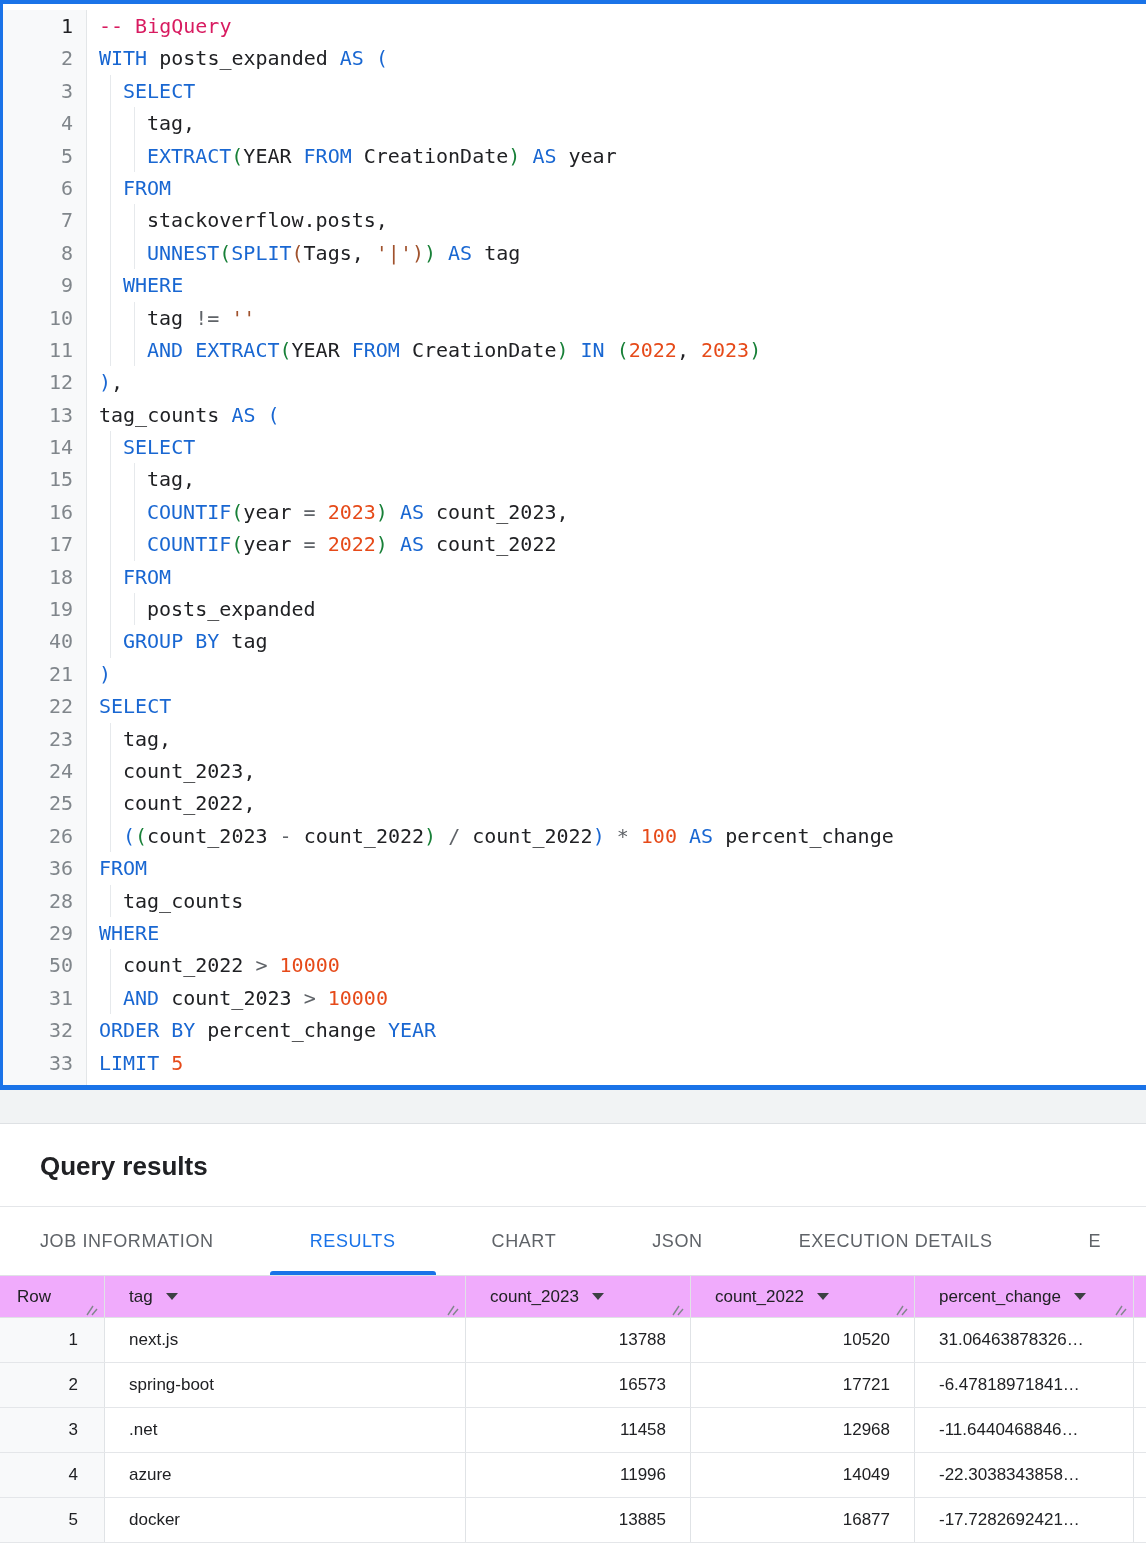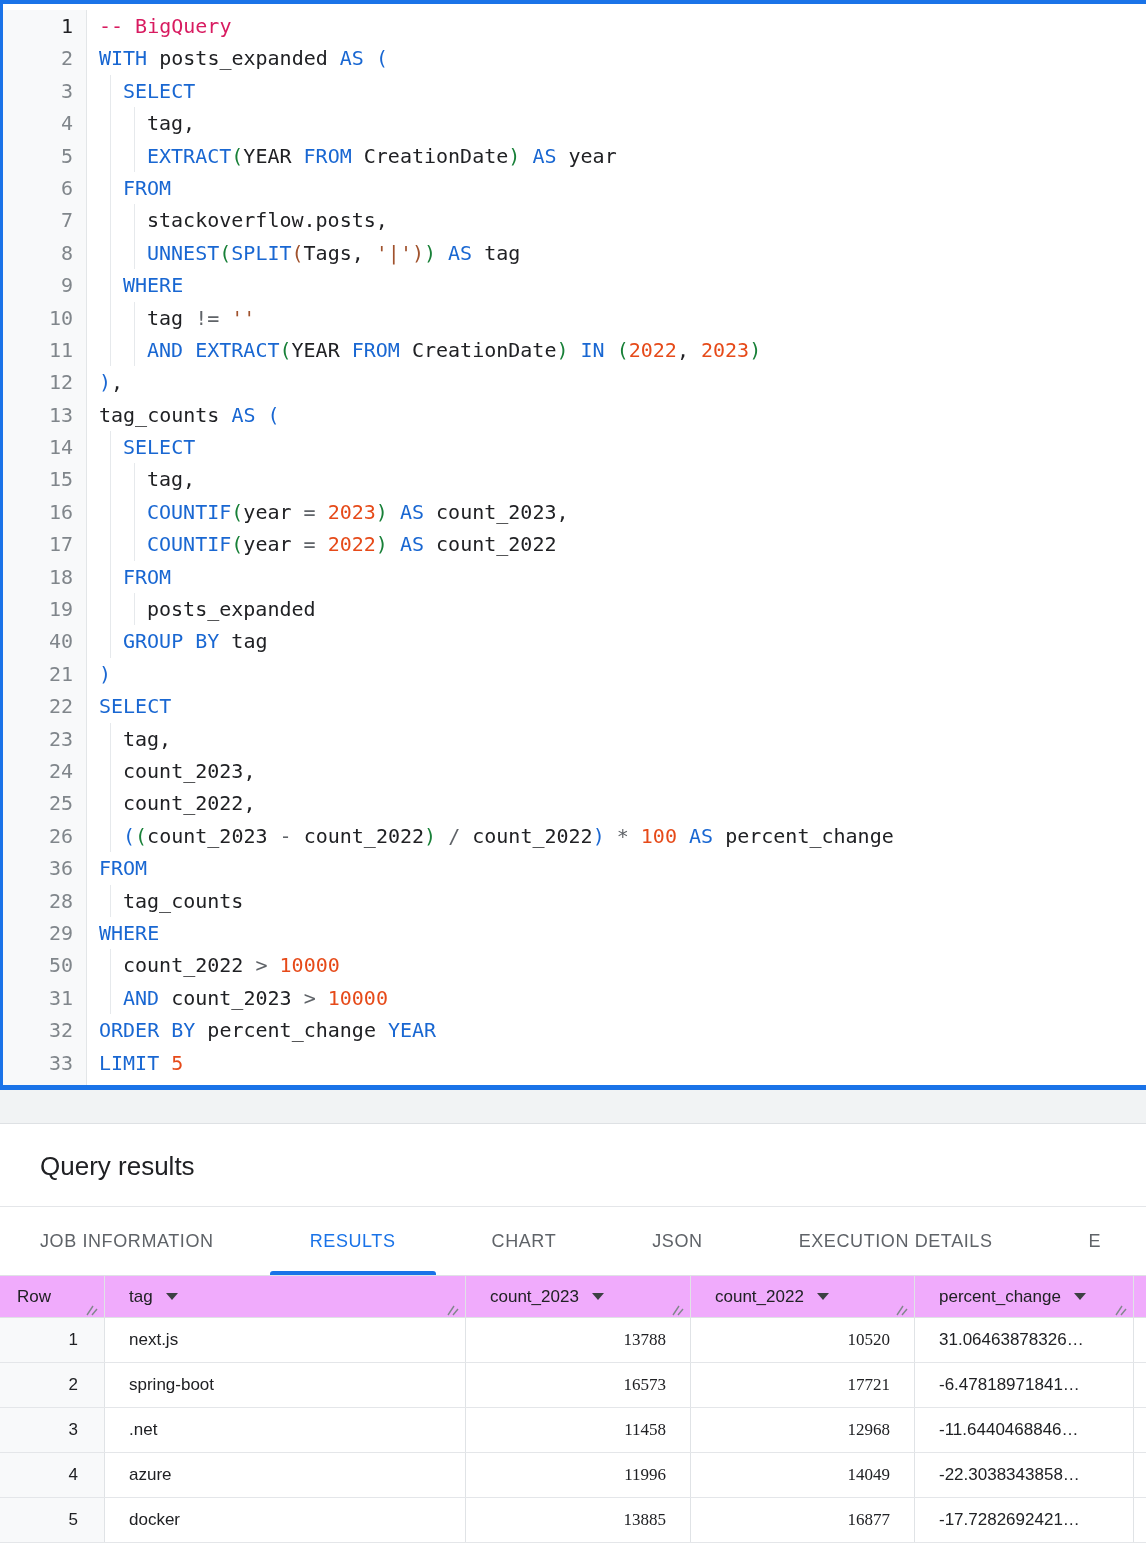--- a/index.html
+++ b/index.html
@@ -42,21 +42,21 @@
   .tok.p1  { color: var(--paren-level1); }
   .tok.p2  { color: var(--paren-level2); }
   .tok.p3  { color: var(--paren-level3); }
   .tok.tx  { color: var(--plain-text); }
 
   
   .band { height: 34px; background: #f1f3f4; border-bottom: 1px solid #dee1e4; }
 
   
   .results-header { height: 82px; padding: 27px 0 0 40px; background: #fff; }
-  .results-title { font-size: 26px; font-weight: 400; color: #202124; }
+  .results-title { font-size: 26px; font-weight: 700; color: #202124; }
 
   .tabbar {
     height: 69px; border-top: 1px solid #e4e6e9;
     display: flex; align-items: stretch; gap: 16px; overflow: hidden; position: relative;
   }
   .tab {
     position: relative; display: flex; align-items: center;
     padding: 0 40px; font-size: 18px; letter-spacing: 0.6px;
     color: #5f6368; white-space: nowrap; cursor: pointer; flex: 0 0 auto;
   }
@@ -77,21 +77,21 @@
   .hc { padding: 0 22px 0 24px; color: #202124; }
   .dc { padding: 0 24px; color: #202124; }
   .col-0 { width: 105px; flex: 0 0 105px; }
   .col-1 { width: 361px; flex: 0 0 361px; }
   .col-2 { width: 225px; flex: 0 0 225px; }
   .col-3 { width: 224px; flex: 0 0 224px; }
   .col-4 { width: 219px; flex: 0 0 219px; }
   .col-sliver { flex: 1; border-right: none; }
   .hc.col-0 { padding-left: 17px; }
   .dc.col-0 { justify-content: flex-end; padding-right: 26px; background: #f8f9fa; }
-  .dc.col-2, .dc.col-3 { justify-content: flex-end; font-family: Liberation Serif, serif; }
+  .dc.col-2, .dc.col-3 { justify-content: flex-end; }
   .sort-arrow { width: 0; height: 0; margin-left: 13px;
     border-left: 6px solid transparent; border-right: 6px solid transparent;
     border-top: 7px solid #3c4043; flex: 0 0 auto; }
   .rz { position: absolute; right: 6px; bottom: 1px; }
 </style>
 </head>
 <body>
 
 <div class="editor">
   <div>

